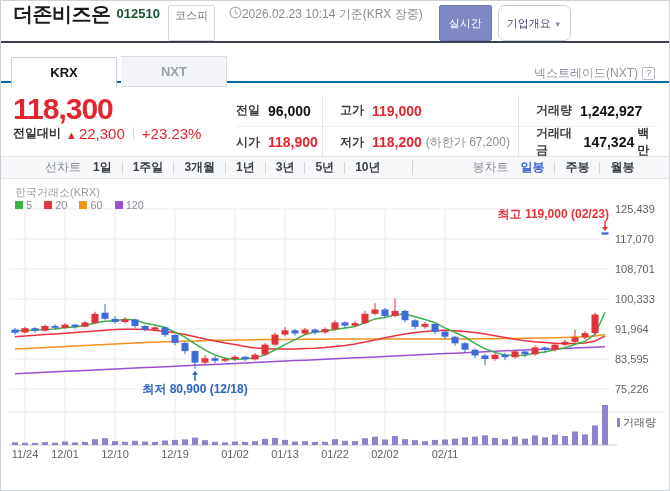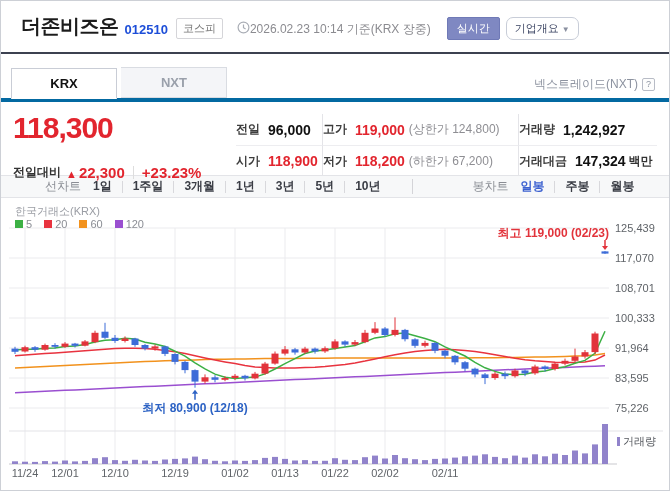--- a/index.html
+++ b/index.html
@@ -1,48 +1,48 @@
 <!DOCTYPE html>
 <html><head>
 <meta charset="utf-8">
 <style>
   * { box-sizing: border-box; margin: 0; padding: 0; }
   body { font-family: "Liberation Sans","DejaVu Sans",sans-serif; background:#fff; }
   .page { position:relative; width:670px; height:491px; border:1px solid #cdd0d6; background:#fff; overflow:hidden; }
 
   
-  .hdr { display:flex; align-items:center; height:53px; padding:0 20px; border-bottom:2px solid #3c4150; }
+  .hdr { display:flex; height:42px; padding:0 12px; border-bottom:2px solid #3c4150; }
   .hdr .title { font-size:20px; font-weight:bold; color:#1c1c1c; letter-spacing:-0.5px; }
-  .hdr .code { font-size:13px; font-weight:bold; color:#1d4ed8; margin-left:6px; margin-top:5px; }
+  .hdr .code { font-size:13px; font-weight:bold; color:#14532d; margin-left:6px; margin-top:5px; }
   .hdr .badge { font-size:11px; color:#777; border:1px solid #d5d5d9; border-radius:2px; padding:2px 6px; margin-left:8px; margin-top:4px; background:#fff; }
   .hdr .clock { margin-left:14px; margin-top:4px; }
   .hdr .date { font-size:12px; color:#8b8b90; margin-top:5px; }
   .btn-rt { margin-left:16px; margin-top:4px; font-size:11px; color:#fff; background:#7f88c2; border:1px solid #6f79b6; border-radius:2px; padding:3px 9px; cursor:pointer; }
   .btn-ov { margin-left:6px; margin-top:4px; font-size:11px; color:#3c4563; background:#fff; border:1px solid #c8cdd8; border-radius:7px; padding:3px 8px; cursor:pointer; }
   .btn-ov .caret { font-size:8px; color:#8a90a0; margin-left:3px; }
 
   
-  .tabbar { position:relative; height:48px; padding:13px 28px 0 10px; border-bottom:4px solid #0369a1; }
+  .tabbar { position:relative; height:40px; padding:13px 28px 0 10px; border-bottom:2px solid #0369a1; }
   .tab { display:inline-block; width:106px; height:31px; line-height:29px; text-align:center; font-size:13px; font-weight:bold; vertical-align:bottom; cursor:pointer; }
   .tab.active { background:#fff; color:#111; border:1px solid #c9cdd6; border-bottom:1px solid #fff; position:relative; top:1px; }
   .tab.inactive { background:#f4f5f8; color:#9aa0ab; border:1px solid #d9dce2; border-left:none; }
   .nxt-note { position:absolute; right:14px; top:22px; font-size:12px; color:#8d93a0; display:flex; align-items:center; gap:4px; }
   .help { display:inline-block; width:13px; height:13px; line-height:11px; text-align:center; font-size:9px; color:#8b93a0; border:1px solid #b8bcc6; border-radius:2px; background:#fdfdfd; cursor:pointer; }
 
   
   .pricebar { position:relative; height:73px; padding:10px 12px 0 12px; display:flex; }
   .pleft { width:223px; }
   .big { font-size:30px; font-weight:bold; color:#e2252e; letter-spacing:-1px; line-height:32px; }
-  .chg { display:flex; align-items:center; margin-top:20px; }
+  .chg { display:flex; align-items:center; margin-top:0; }
   .chg .lbl { font-size:12px; font-weight:bold; color:#333; margin-right:5px; }
-  .chg .val { font-size:15px; font-weight:bold; color:#e2252e; }
+  .chg .val { font-size:15px; font-weight:normal; color:#e2252e; }
   .chg .arrow { font-size:11px; margin-right:2px; }
   .chg .sep { width:1px; height:13px; background:#ddd; margin:0 8px; }
   .infogrid { flex:1; display:grid; grid-template-columns:86px 196px 1fr; grid-template-rows:31px 31px; margin-top:2px; }
-  .cell { display:flex; align-items:center; padding-left:0; }
+  .cell { display:flex; align-items:center; padding-left:17px; }
   .cell.c0 { padding-left:0; }
   .cell.bl { border-left:1px solid #e4e4e8; }
   .cell.bt { border-top:1px solid #ededf0; }
   .cell .lbl { font-size:12px; font-weight:bold; color:#3d3d3d; margin-right:8px; }
   .cell .val { font-size:14px; font-weight:bold; color:#111; }
   .cell .val.red { color:#e2252e; }
   .cell .sub { font-size:12px; color:#8e8e93; margin-left:4px; }
   .cell .suffix { font-size:12px; font-weight:bold; color:#333; margin-left:3px; }
 
   
@@ -108,21 +108,20 @@
       </div>
     </div>
     <div class="infogrid">
       <div class="cell c0">
           <span class="lbl">전일</span>
           <span class="val">96,000</span>
         </div>
       <div class="cell bl">
           <span class="lbl">고가</span>
           <span class="val red">119,000</span>
-          <span class="sub">(상한가 124,800)</span>
         </div>
       <div class="cell bl">
           <span class="lbl">거래량</span>
           <span class="val">1,242,927</span>
         </div>
       <div class="cell c0 bt">
           <span class="lbl">시가</span>
           <span class="val red">118,900</span>
         </div>
       <div class="cell bl bt">

